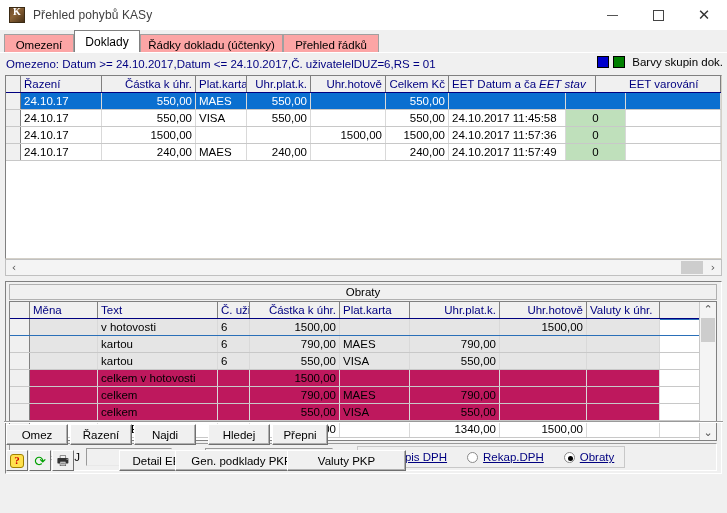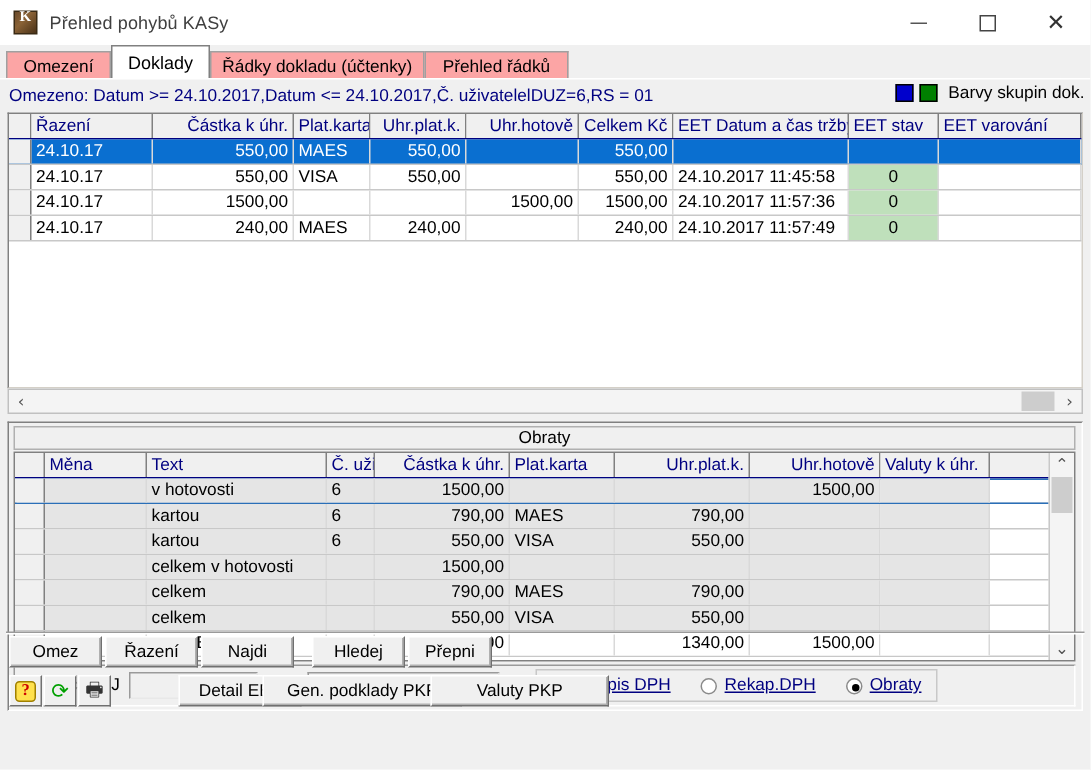--- a/index.html
+++ b/index.html
@@ -156,21 +156,21 @@
   .g2head .hc.num { justify-content: flex-end; }
   .g2row { position: relative; height: 17px; border-bottom: 1px solid #c8c8c8; }
   .g2row .gc {
     position: absolute; top: 0; height: 16px; font-size: 11.5px;
     display: flex; align-items: center; padding: 0 3px; overflow: hidden; white-space: nowrap;
     border-right: 1px solid #d9d9d9;
   }
   .g2row .gc.num { justify-content: flex-end; }
   .g2row .gc.marker { background: #f0f0f0; border-right: 1px solid #808080; }
   .g2row.grey .gc:not(.marker) { background: #e5e5e5; }
-  .g2row.yellow .gc:not(.marker) { background: #e5e5e5; }
+  .g2row.yellow .gc:not(.marker) { background: #be185d; }
   .g2row.white .gc:not(.marker) { background: #ffffff; }
   .g2row.cursor { outline: 1px solid #2a6fb8; outline-offset: -1px; }
 
   
   .sumbar {
     position: absolute; left: 3px; top: 161px; width: 708px; height: 28px;
     background: #f0f0f0; border: 1px solid #ffffff; border-top-color:#9a9a9a; border-left-color:#9a9a9a;
     display: flex; align-items: center;
   }
   .sum-label { margin-left: 22px; font-size: 11.5px; color: #000; }
@@ -262,21 +262,21 @@
     <div class="grid-outer">
       <div class="ghead">
         <div class="hc" style="left:0px;   width:15px;"></div>
         <div class="hc" style="left:15px;  width:81px;">Řazení</div>
         <div class="hc num" style="left:96px;  width:94px;">Částka k úhr.</div>
         <div class="hc" style="left:190px; width:51px;">Plat.karta</div>
         <div class="hc num" style="left:241px; width:64px;">Uhr.plat.k.</div>
         <div class="hc num" style="left:305px; width:75px;">Uhr.hotově</div>
         <div class="hc num" style="left:380px; width:63px;">Celkem Kč</div>
         <div class="hc" style="left:443px; width:117px;">EET Datum a čas tržby</div>
-        <div class="hc ctr" style="left:560px; width:60px;">EET stav</div>
+        <div class="hc ctr" style="left:530px; width:60px;font-style:italic;">EET stav</div>
         <div class="hc" style="left:620px; width:95px;">EET varování</div>
       </div>
       <div class="grows">
 
         <div class="grow sel">
           <div class="gc marker" style="left:0px;   width:15px;"></div>
           <div class="gc" style="left:15px;  width:81px;">24.10.17</div>
           <div class="gc num" style="left:96px;  width:94px;">550,00</div>
           <div class="gc" style="left:190px; width:51px;">MAES</div>
           <div class="gc num" style="left:241px; width:64px;">550,00</div>

